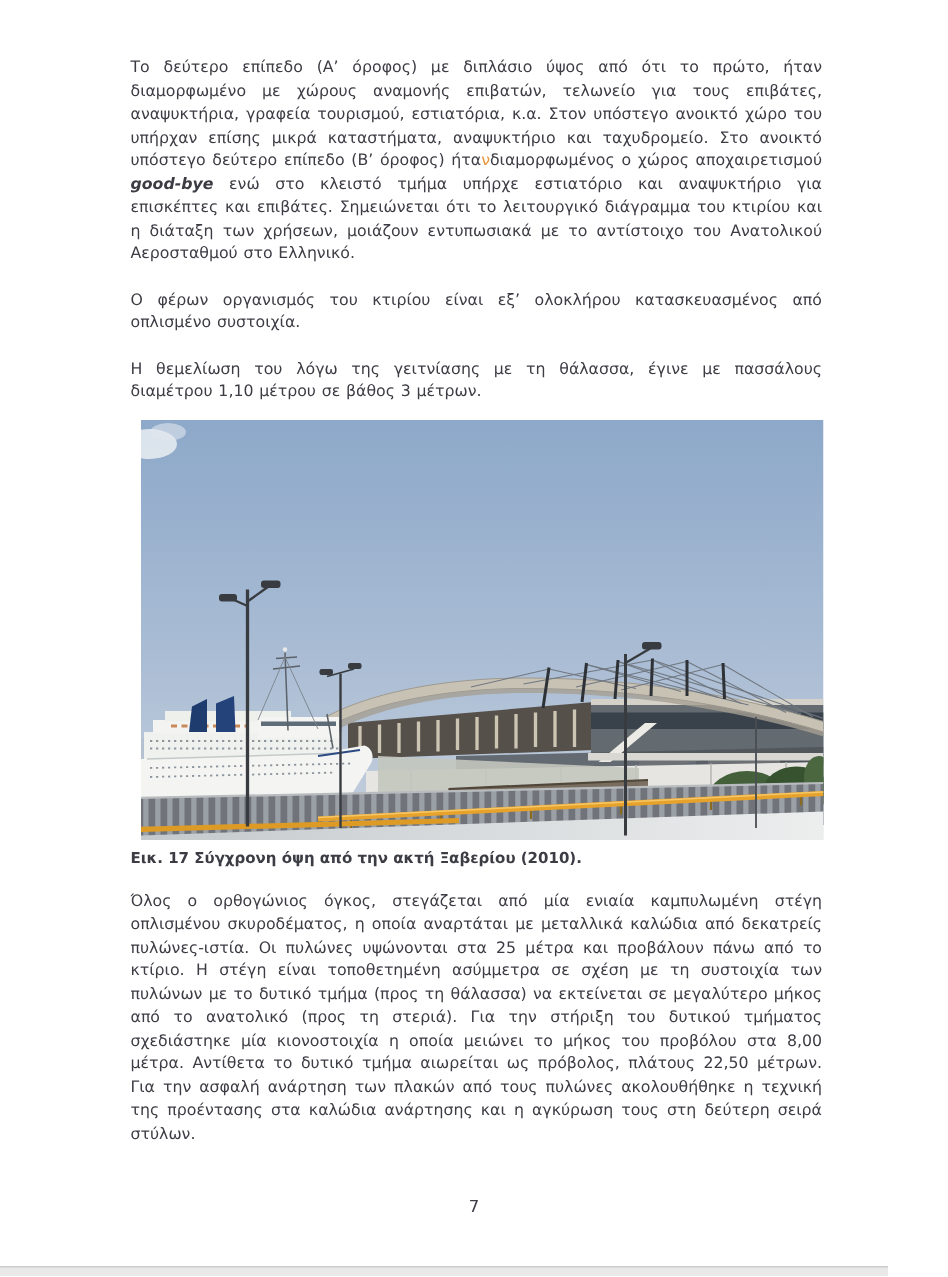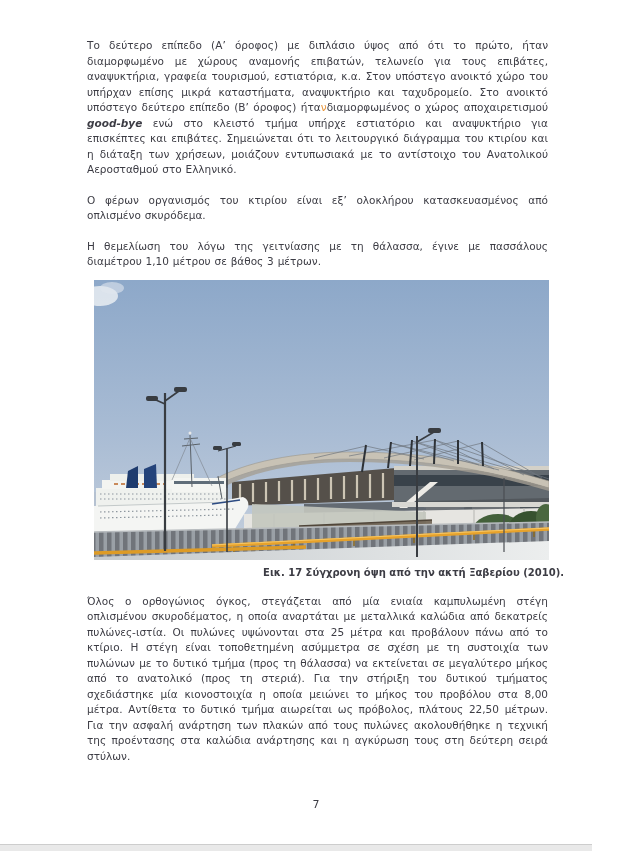--- a/index.html
+++ b/index.html
@@ -7,35 +7,35 @@
   .page{position:relative;width:592px;height:851px;background:#ffffff;overflow:hidden;}
   .content{position:absolute;left:87px;top:38px;width:461px;}
   .body-text{font-size:10.5px;line-height:15.5px;color:var(--body-text,#3c3c44);
     text-align:justify;margin:0 0 15px 0;word-spacing:0.5px;}
   .hl{color:var(--highlight-orange,#e8953a);}
   .bi{font-weight:bold;font-style:italic;}
   .last-para{margin-bottom:16px;}
   figure{margin:0 0 13px 0;padding:0;}
   .photo{width:455px;height:280px;margin-left:7px;margin-top:-5px;line-height:0;}
   .caption{display:block;font-size:10px;font-weight:bold;color:var(--body-text,#3c3c44);
-    text-align:right;margin:7px -16px 16px 0;}
+    margin:7px -16px 16px 0;}
   .page-number{position:absolute;top:798px;left:0;width:632px;text-align:center;
     font-size:11px;color:var(--body-text,#3c3c44);}
   .page-gap{position:absolute;left:0;right:0;bottom:0;height:6px;
     background:var(--page-gap,#e9e9e9);border-top:1px solid #cdcdcd;}
 </style>
 </head>
 <body>
 
 <div class="page">
   <div class="content">
 
     <p class="body-text"><span>Το δεύτερο επίπεδο (Α’ όροφος) με διπλάσιο ύψος από ότι το πρώτο, ήταν διαμορφωμένο με χώρους αναμονής επιβατών, τελωνείο για τους επιβάτες, αναψυκτήρια, γραφεία τουρισμού, εστιατόρια, κ.α. Στον υπόστεγο ανοικτό χώρο του υπήρχαν επίσης μικρά καταστήματα, αναψυκτήριο και ταχυδρομείο. Στο ανοικτό υπόστεγο δεύτερο επίπεδο (Β’ όροφος) ήτα</span><span class="hl">ν</span><span>διαμορφωμένος ο χώρος αποχαιρετισμού </span><span class="bi">good-bye</span><span> ενώ στο κλειστό τμήμα υπήρχε εστιατόριο και αναψυκτήριο για επισκέπτες και επιβάτες. Σημειώνεται ότι το λειτουργικό διάγραμμα του κτιρίου και η διάταξη των χρήσεων, μοιάζουν εντυπωσιακά με το αντίστοιχο του Ανατολικού Αεροσταθμού στο Ελληνικό.</span></p>
 
-    <p class="body-text">Ο φέρων οργανισμός του κτιρίου είναι εξ’ ολοκλήρου κατασκευασμένος από οπλισμένο σκυρόδεμα.</p>
+    <p class="body-text">Ο φέρων οργανισμός του κτιρίου είναι εξ’ ολοκλήρου κατασκευασμένος από οπλισμένο συστοιχία.</p>
 
     <p class="body-text">Η θεμελίωση του λόγω της γειτνίασης με τη θάλασσα, έγινε με πασσάλους διαμέτρου 1,10 μέτρου σε βάθος 3 μέτρων.</p>
 
     <figure>
       <div class="photo">
         <svg viewBox="0 0 455 280" width="455" height="280" preserveAspectRatio="none">
           <defs>
             <linearGradient id="sky" x1="0" y1="0" x2="0" y2="1">
               <stop offset="0" stop-color="#8da8c9"></stop>
               <stop offset="0.55" stop-color="#a9bcd4"></stop>

